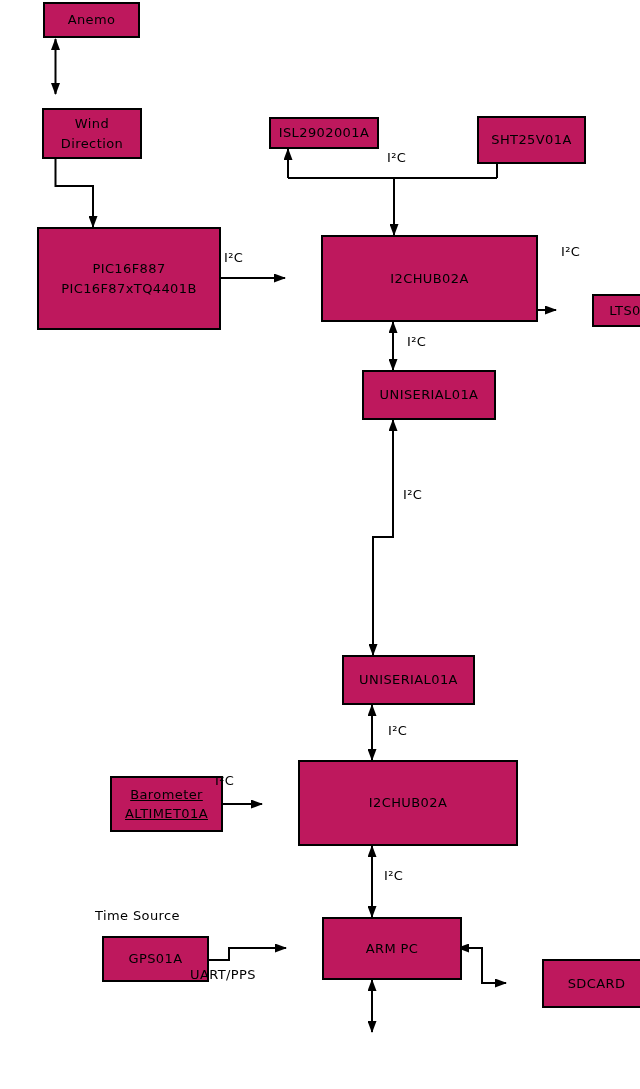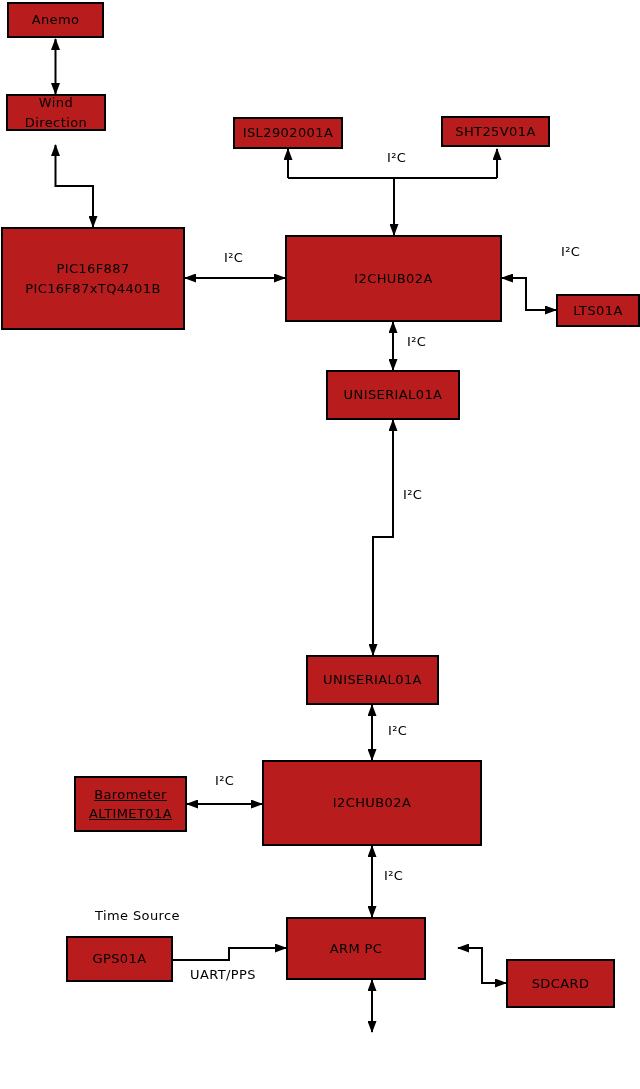--- a/index.html
+++ b/index.html
@@ -24,30 +24,31 @@
     height: 1089px;
   }
   .wires path {
     fill: none;
     stroke: #000000;
     stroke-width: 2;
   }
   .box {
     position: absolute;
     box-sizing: border-box;
-    background: #b91c1c;
+    background: #be185d;
     border: 2px solid #000000;
     display: flex;
     align-items: center;
     justify-content: center;
     text-align: center;
     white-space: pre-line;
     font-size: 13px;
     line-height: 1.5;
     letter-spacing: 0.4px;
+    margin-left: 36px;
   }
   .lbl {
     position: absolute;
     font-size: 13px;
     letter-spacing: 0.4px;
     white-space: nowrap;
   }
 </style>
 </head>
 <body>
@@ -72,26 +73,26 @@
     <path d="M393,420 L393,537 L373,537 L373,655" marker-start="url(#arr)" marker-end="url(#arr)"></path>
     <path d="M372,705 L372,760" marker-start="url(#arr)" marker-end="url(#arr)"></path>
     <path d="M187,804 L262,804" marker-start="url(#arr)" marker-end="url(#arr)"></path>
     <path d="M372,846 L372,917" marker-start="url(#arr)" marker-end="url(#arr)"></path>
     <path d="M173,960 L229,960 L229,948 L286,948" marker-end="url(#arr)"></path>
     <path d="M458,948 L482,948 L482,983 L506,983" marker-start="url(#arr)" marker-end="url(#arr)"></path>
     <path d="M372,980 L372,1032" marker-start="url(#arr)" marker-end="url(#arr)"></path>
   </svg>
 
   <div class="box" style="left:7px;   top:2px;    width:97px;  height:36px;">Anemo</div>
-  <div class="box" style="left:6px;   top:94px;   width:100px; height:37px;text-align:center;">Wind
+  <div class="box" style="left:6px;   top:108px;   width:100px; height:51px;text-align:center;">Wind
 Direction</div>
   <div class="box" style="left:1px;   top:227px;  width:184px; height:103px;">PIC16F887
 PIC16F87xTQ4401B</div>
   <div class="box" style="left:233px; top:117px;  width:110px; height:32px;">ISL2902001A</div>
-  <div class="box" style="left:441px; top:116px;  width:109px; height:31px;">SHT25V01A</div>
+  <div class="box" style="left:441px; top:116px;  width:109px; height:48px;">SHT25V01A</div>
   <div class="box" style="left:285px; top:235px;  width:217px; height:87px;">I2CHUB02A</div>
   <div class="box" style="left:556px; top:294px;  width:84px;  height:33px;">LTS01A</div>
   <div class="box" style="left:326px; top:370px;  width:134px; height:50px;">UNISERIAL01A</div>
   <div class="box" style="left:306px; top:655px;  width:133px; height:50px;">UNISERIAL01A</div>
   <div class="box" style="left:262px; top:760px;  width:220px; height:86px;">I2CHUB02A</div>
   <div class="box" style="left:74px;  top:776px;  width:113px; height:56px;text-decoration:underline;">Barometer
 ALTIMET01A</div>
   <div class="box" style="left:66px;  top:936px;  width:107px; height:46px;">GPS01A</div>
   <div class="box" style="left:286px; top:917px;  width:140px; height:63px;">ARM PC</div>
   <div class="box" style="left:506px; top:959px;  width:109px; height:49px;">SDCARD</div>

